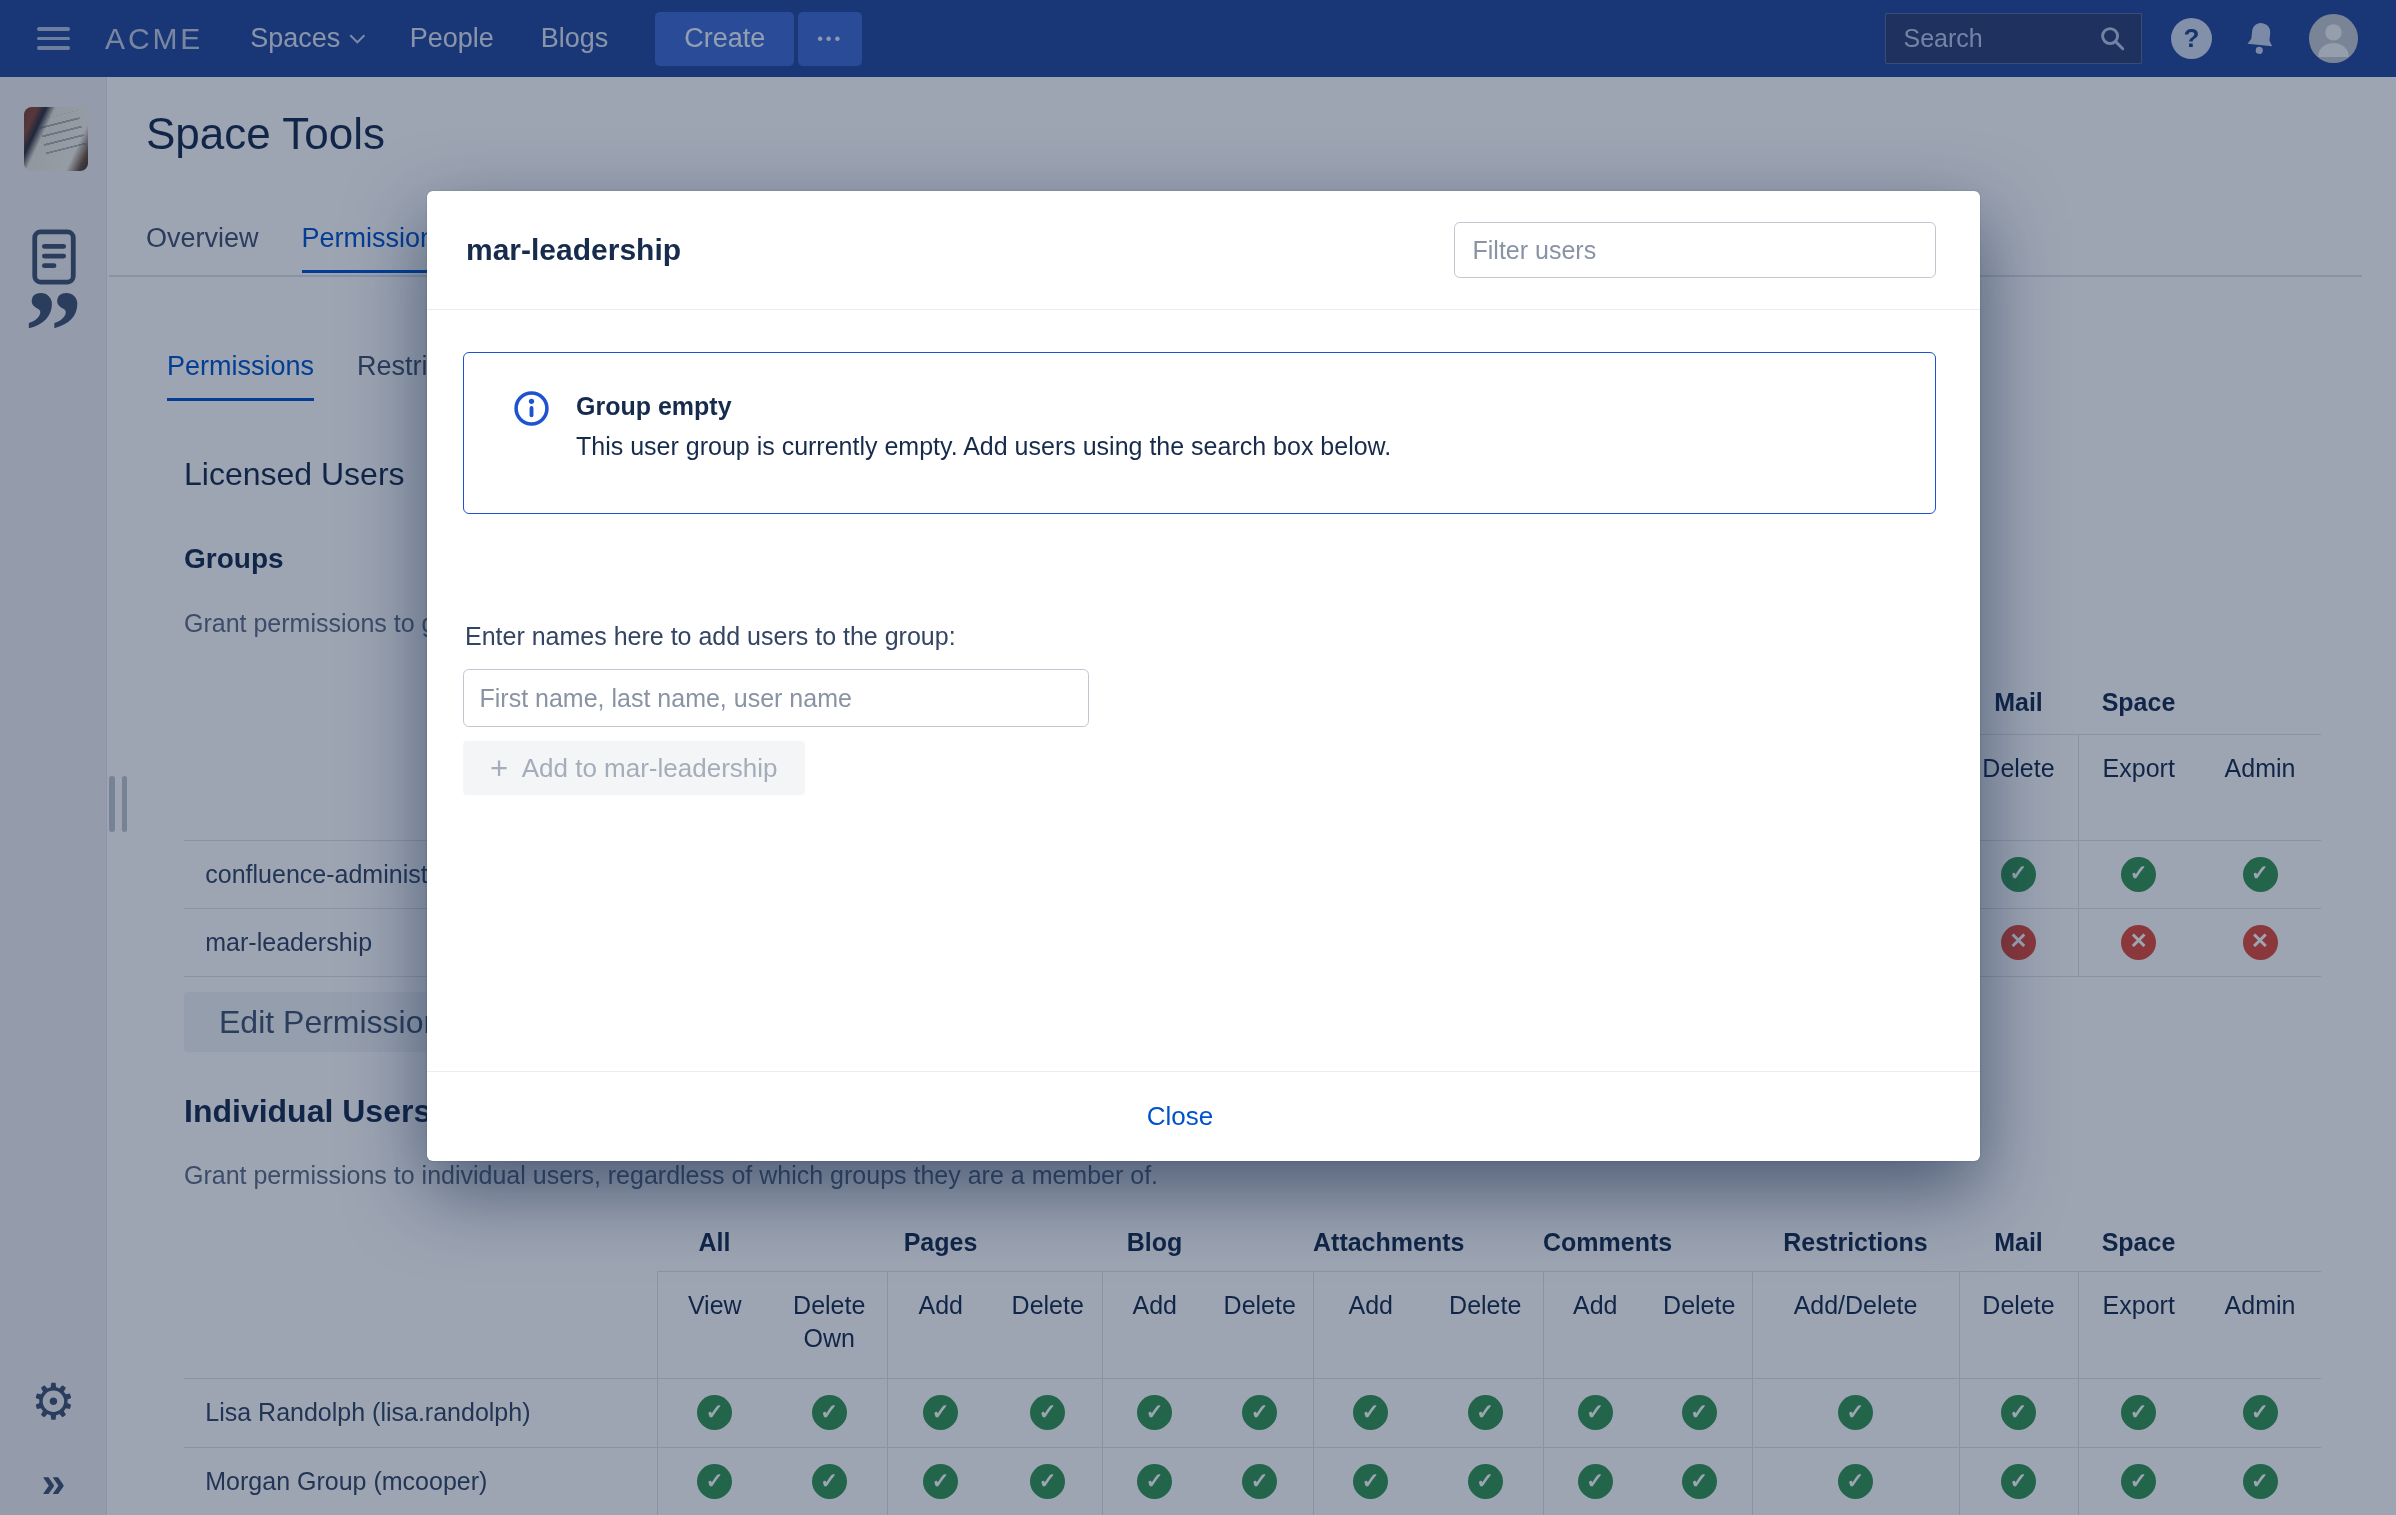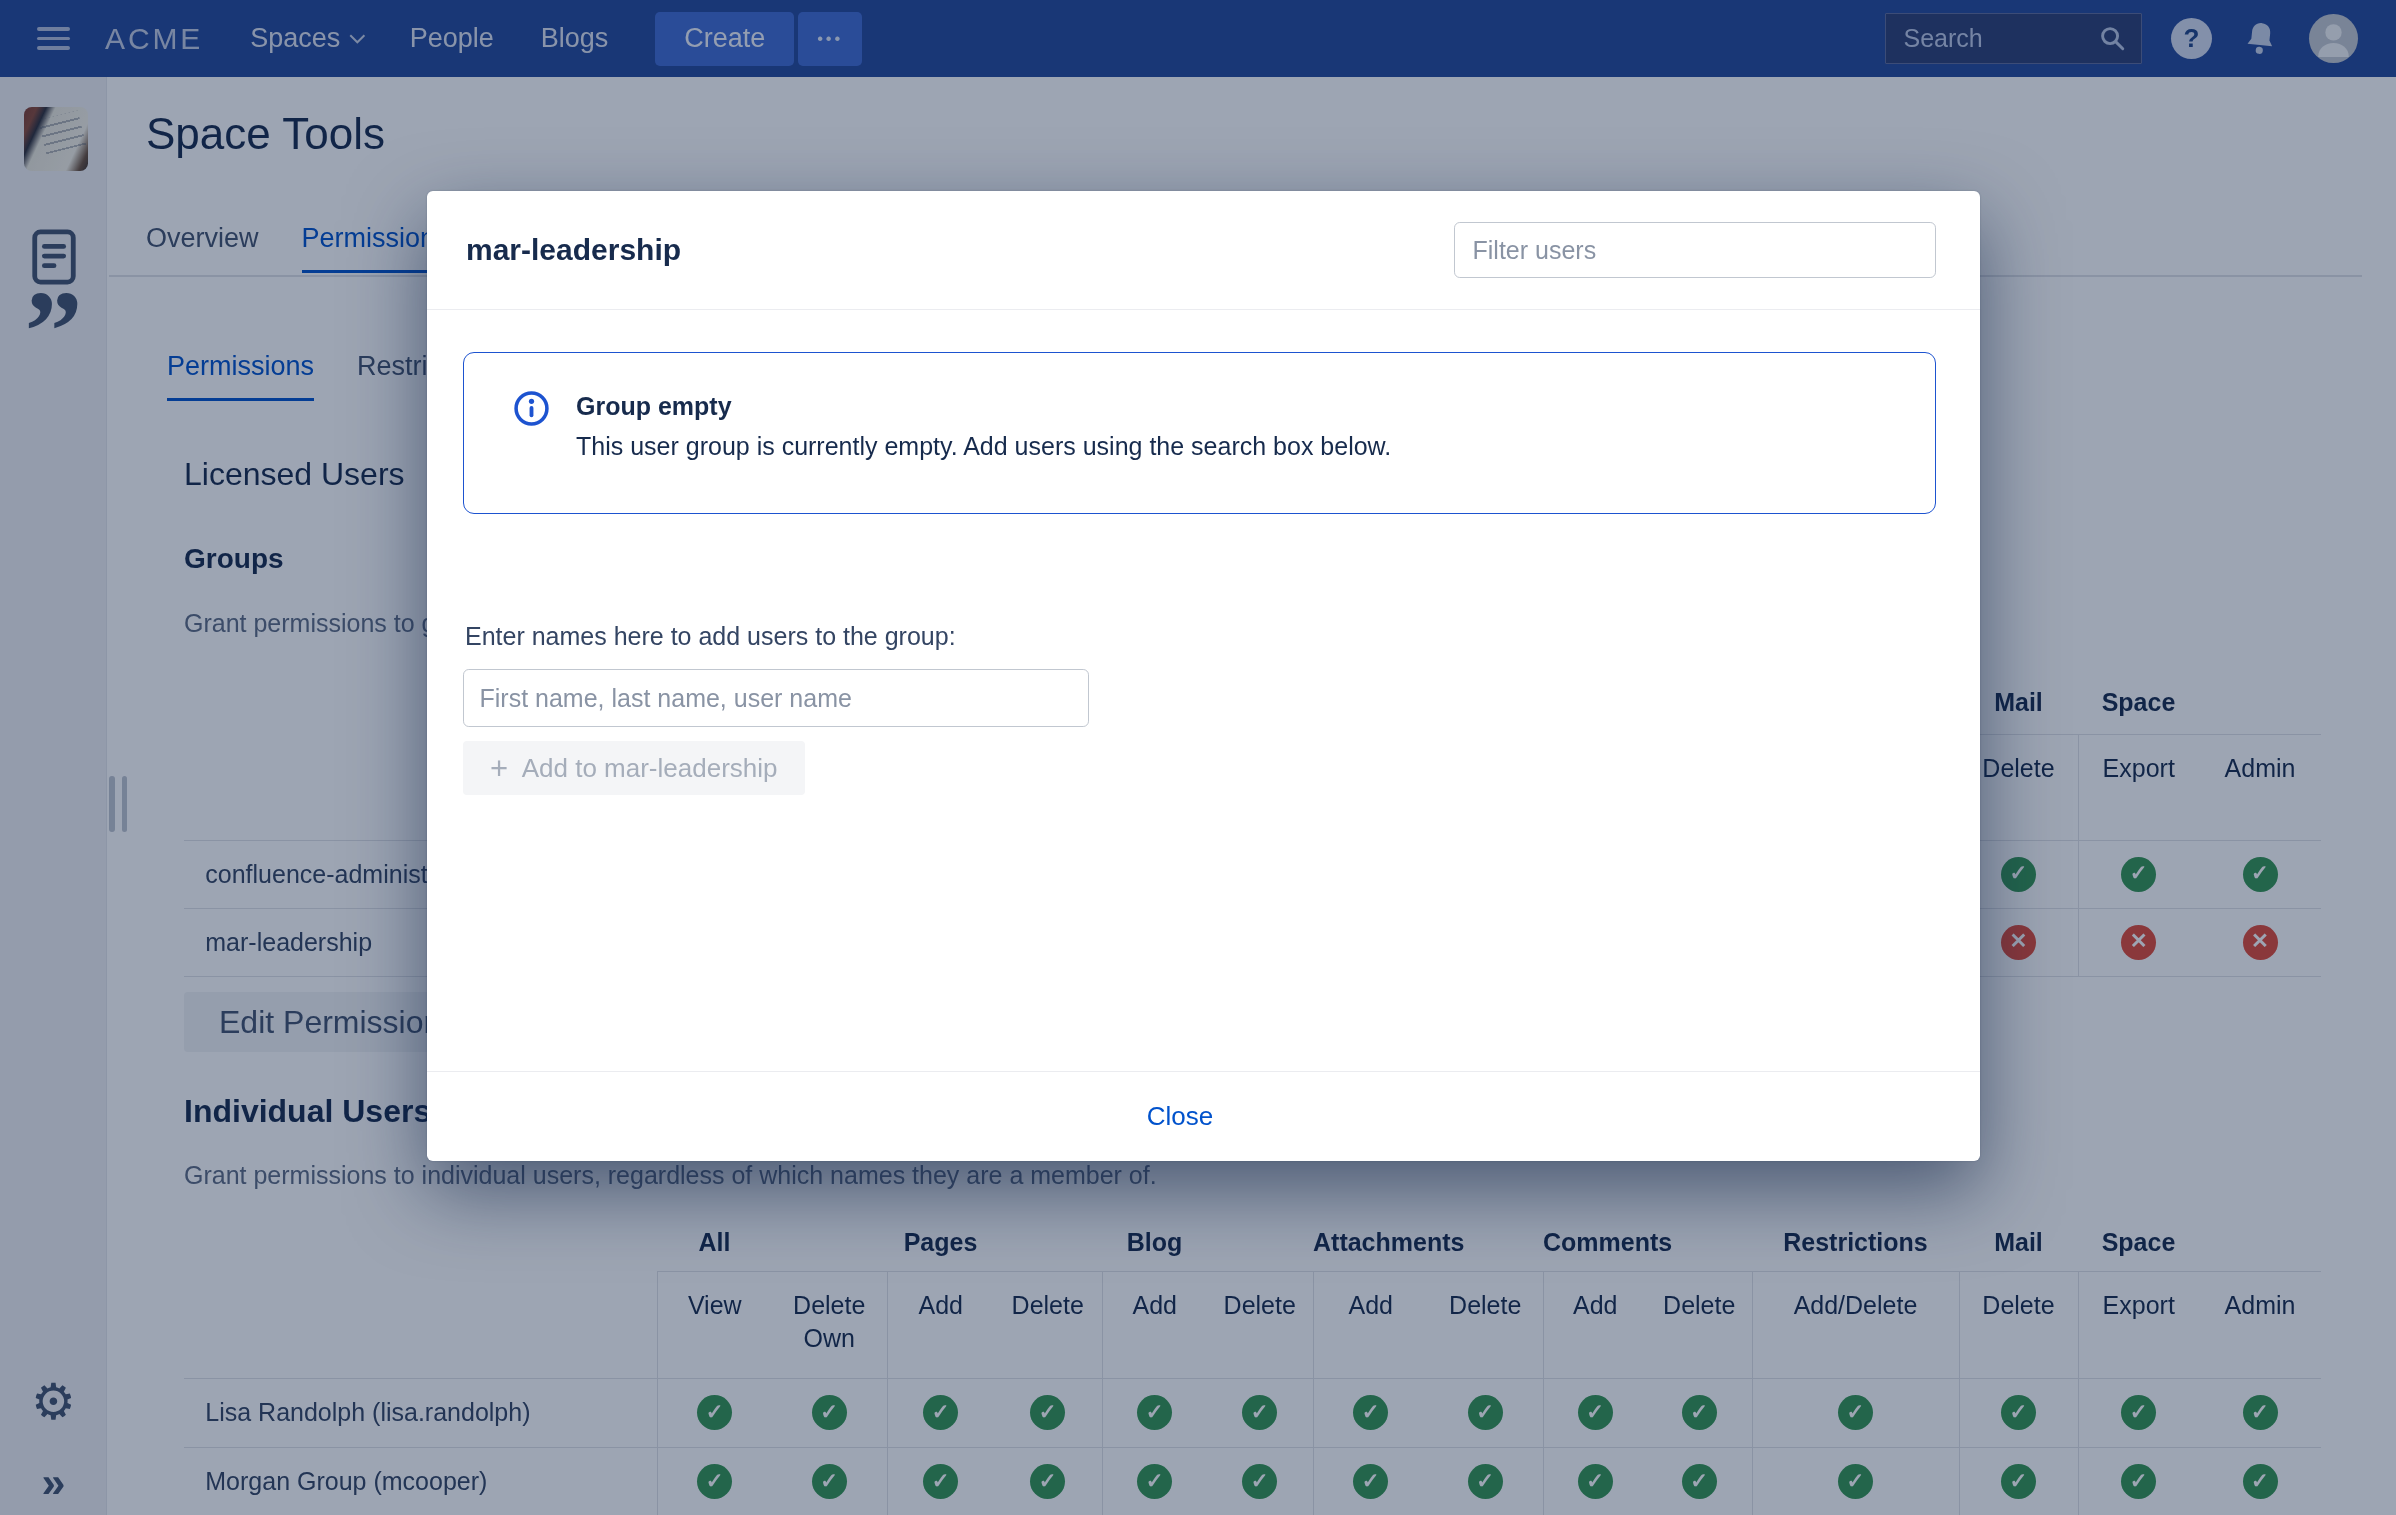--- a/index.html
+++ b/index.html
@@ -86,21 +86,21 @@
   
   .blanket { position:absolute; left:0; top:0; width:2397px; height:1516px; background:rgba(9,30,66,0.40); z-index:5; }
   .modal { position:absolute; left:427px; top:191px; width:1553px; height:970px; background:#fff; border-radius:5.8px; z-index:10;
            box-shadow:0 29px 78px rgba(9,30,66,0.55), 0 0 1.9px rgba(9,30,66,0.25); }
   .modal-header { position:absolute; left:0; top:0; width:100%; height:119px; border-bottom:1.9px solid #EBECF0;
                   display:flex; align-items:center; justify-content:space-between; padding:0 44px 0 39px; }
   .modal-title { font-size:30px; font-weight:700; color:#172B4D; }
   .filter-input { width:482px; height:56px; border:1.9px solid #C1C7D0; border-radius:5.8px; font-size:25px; color:#172B4D;
                   padding:0 17.5px; outline:none; font-family:inherit; }
   .filter-input::placeholder { color:#8993A4; }
-  .info-box { position:absolute; left:36px; top:161px; width:1473px; height:162px; border:1.9px solid #1D53D0; border-radius:11px;
+  .info-box { position:absolute; left:36px; top:161px; width:1473px; height:162px; border:1.9px solid #1D53D0; border-radius:6px;
               display:flex; padding:33px 29px 0 49px; }
   .info-icon { margin-top:3.9px; flex:0 0 auto; }
   .info-text { margin-left:26px; font-size:25px; color:#172B4D; line-height:40px; }
   .info-title { font-weight:700; }
   .form-label { position:absolute; left:38px; top:431px; font-size:25px; color:#344563; }
   .name-input { position:absolute; left:36px; top:478px; width:626px; height:58px; border:1.9px solid #C1C7D0; border-radius:5.8px;
                 font-size:25px; color:#172B4D; padding:0 15.5px; outline:none; font-family:inherit; }
   .name-input::placeholder { color:#8993A4; }
   .add-btn { position:absolute; left:36px; top:550px; height:54px; padding:0 27px; background:#F4F5F7; border:none; border-radius:3.9px;
              color:#A5ADBA; font-size:26px; font-family:inherit; display:flex; align-items:center; gap:13.6px; cursor:not-allowed; }
@@ -275,21 +275,21 @@
           <td class="gstart"><span class="pi no">✕</span></td>
           <td class="gstart"><span class="pi no">✕</span></td>
           <td><span class="pi no">✕</span></td>
         </tr>
       </tbody>
     </table>
   </div>
 <button class="edit-btn">Edit Permissions</button>
 
 <div class="h-indiv">Individual Users</div>
-<div class="p-indiv">Grant permissions to individual users, regardless of which names they are a member of.</div>
+<div class="p-indiv">Grant permissions to individual users, regardless of which groups they are a member of.</div>
 <div class="users-table-wrap" id="users-table">
     <table class="perm-table t-users">
       <colgroup>
         <col style="width: 473px;">
         <col style="width: 115px;">
         <col style="width: 115px;">
         <col style="width: 107px;">
         <col style="width: 108px;">
         <col style="width: 105px;">
         <col style="width: 106px;">

